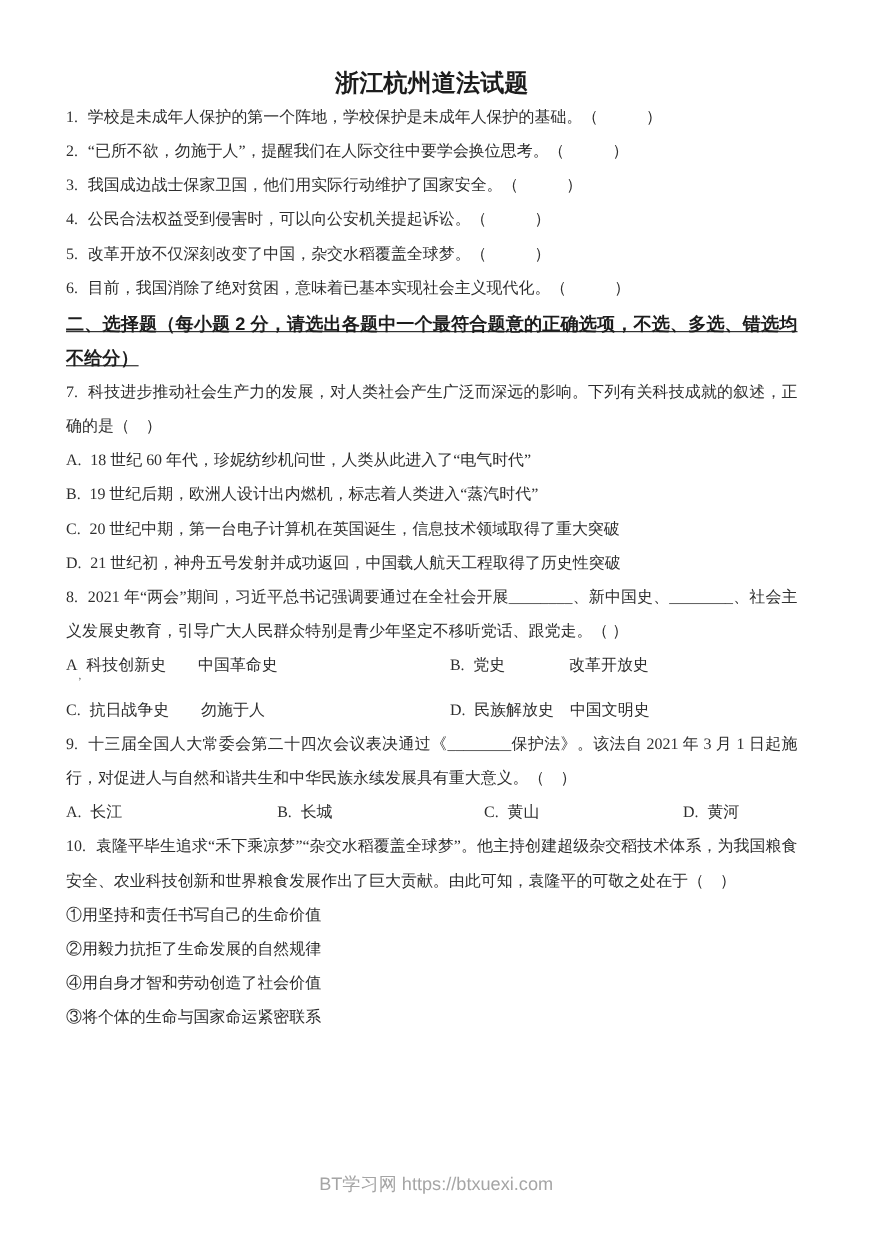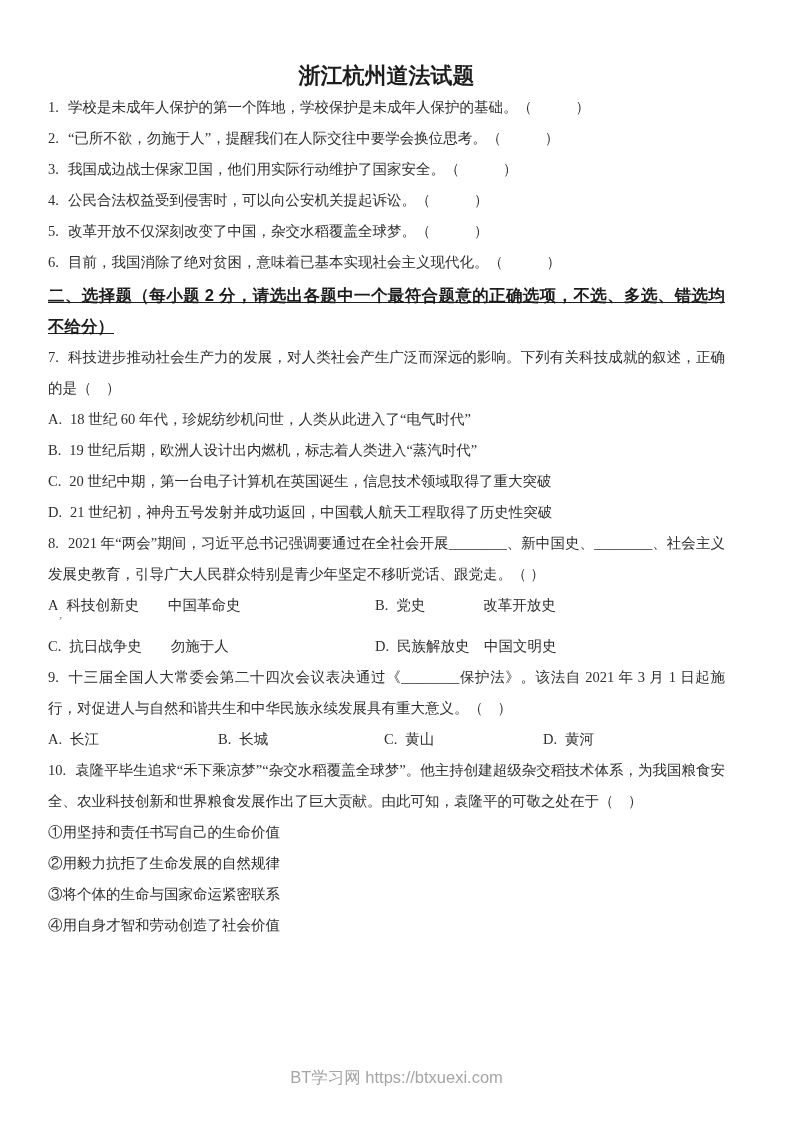--- a/index.html
+++ b/index.html
@@ -4,21 +4,21 @@
 <style>
   html, body { margin: 0; padding: 0; background: #ffffff; }
   body { width: 793px; height: 1122px; overflow: hidden; }
   .doc {
     position: relative;
     width: 793px; height: 1122px;
     background: #ffffff;
     font-family: "Liberation Serif", "DejaVu Serif", serif;
     color: #2e2e2e;
   }
-  .content { padding: 62px 68px 0 48px; }
+  .content { padding: 62px 68px 0 60px; }
   .title {
     margin: 0;
     font-family: "Liberation Sans", "DejaVu Sans", sans-serif;
     font-weight: 700;
     font-size: 22px;
     line-height: 28px;
     text-align: center;
     color: #1d1d1d;
   }
   .h {
@@ -37,20 +37,21 @@
     font-size: 14.5px;
     line-height: 31px;
     text-align: justify;
   }
   .qnum { margin-right: 9px; }
   .optlabel { margin-right: 8px; }
   .optrow, .optrow4 {
     display: flex;
     font-size: 14.5px;
     line-height: 31px;
+    gap: 22px;
   }
   .twocol { position: relative; }
   .cellL { width: 327px; flex: none; }
   .row2b { margin-top: 10px; }
   .c4-0 { width: 170px; flex: none; }
   .c4-1 { width: 166px; flex: none; }
   .c4-2 { width: 159px; flex: none; }
   .stray {
     position: absolute;
     left: 11px; top: 26px;
@@ -110,20 +111,20 @@
           <p class="q"><span class="qnum">9.</span><span class="qtext">十三届全国人大常委会第二十四次会议表决通过《________保护法》。该法自 2021 年 3 月 1 日起施行，对促进人与自然和谐共生和中华民族永续发展具有重大意义。（　）</span></p>
           <div class="optrow4">
             <span class="c4-0"><span class="optlabel">A.</span><span class="opttext">长江</span></span>
             <span class="c4-1"><span class="optlabel">B.</span><span class="opttext">长城</span></span>
             <span class="c4-2"><span class="optlabel">C.</span><span class="opttext">黄山</span></span>
             <span class="c4-3"><span class="optlabel">D.</span><span class="opttext">黄河</span></span>
           </div>
           <p class="q"><span class="qnum">10.</span><span class="qtext">袁隆平毕生追求“禾下乘凉梦”“杂交水稻覆盖全球梦”。他主持创建超级杂交稻技术体系，为我国粮食安全、农业科技创新和世界粮食发展作出了巨大贡献。由此可知，袁隆平的可敬之处在于（　）</span></p>
           <p class="q">①用坚持和责任书写自己的生命价值</p>
           <p class="q">②用毅力抗拒了生命发展的自然规律</p>
+          <p class="q">④用自身才智和劳动创造了社会价值</p>
           <p class="q">③将个体的生命与国家命运紧密联系</p>
-          <p class="q">④用自身才智和劳动创造了社会价值</p>
         </div>
     </section>
   </div>
 
   <div class="footer">BT学习网 https://btxuexi.com</div>
 </div>
 
 </body></html>

